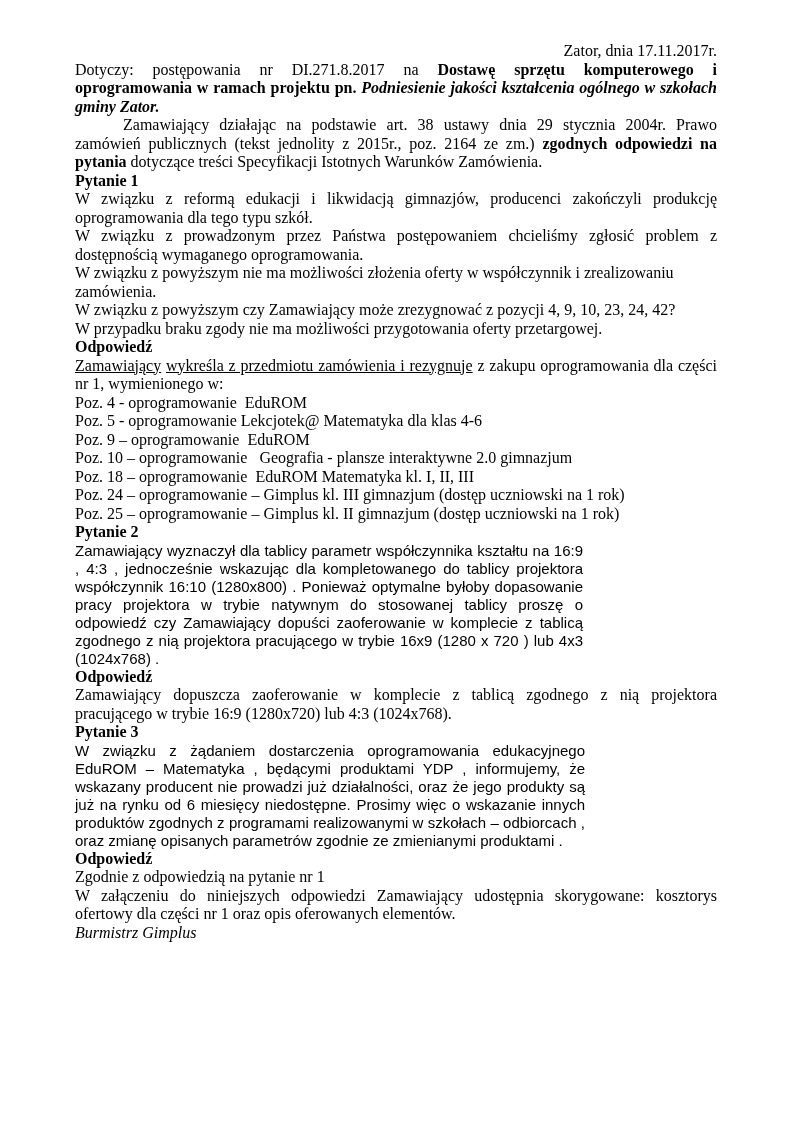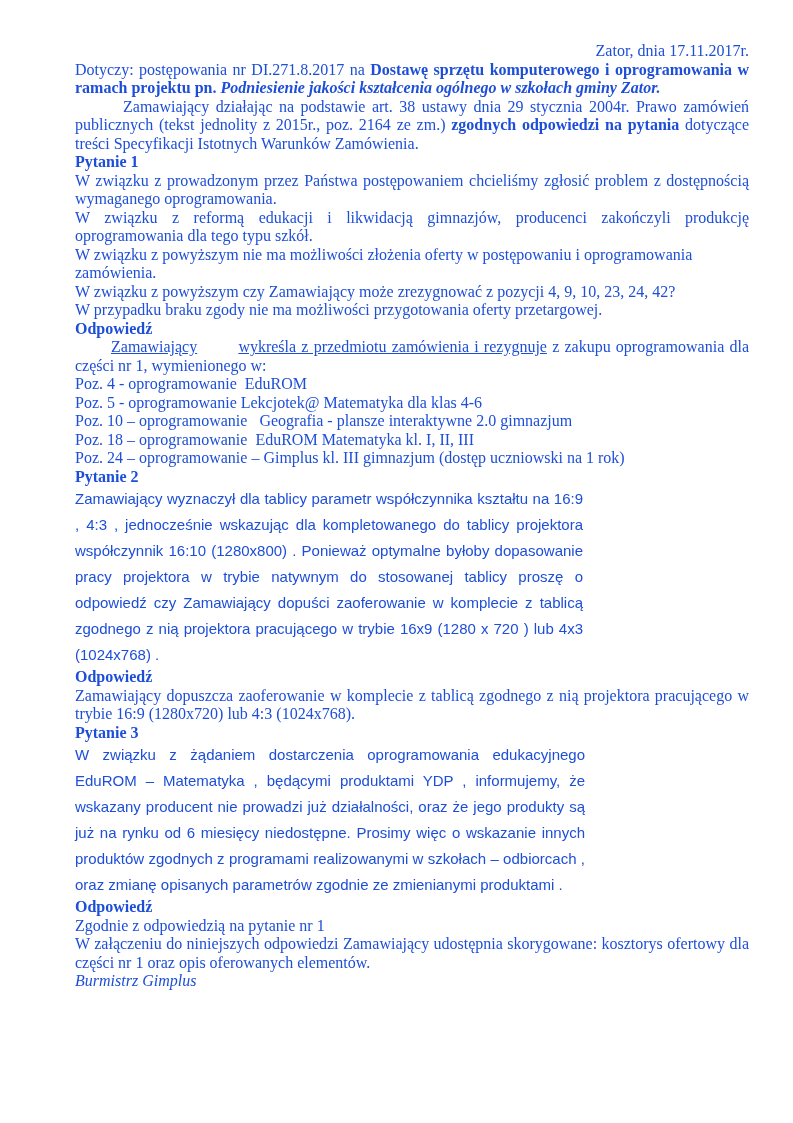--- a/index.html
+++ b/index.html
@@ -2,44 +2,44 @@
 <html><head>
 <meta charset="utf-8">
 <style>
   html, body { margin: 0; padding: 0; background: #ffffff; }
   .page {
     position: relative;
     width: 793px;
     height: 1123px;
     box-sizing: border-box;
     background: #ffffff;
-    color: #1d4ed8;
+    color: #000000;
     font-family: "Liberation Serif", serif;
     font-size: 16px;
     line-height: 18.5px;
-    padding: 42px 44px 0 75px;
+    padding: 42px 76px 0 75px;
     overflow: hidden;
   }
   .page p, .page div { margin: 0; }
   .just { text-align: justify; }
   .date-line { text-align: right; margin-right: 45px; }
   .ref { margin-top: 6px; }
   .subject { margin-top: 23px; font-size: 16px; }
   .intro { margin-top: 31px; text-indent: 48px; }
   .q-head { font-weight: bold; }
   .q-head1 { margin-top: 12px; }
   .a-head { font-weight: bold; }
   .a-head1 { margin-top: 9px; }
-  .u { text-decoration: underline; margin-left: 36px; }
+  .u { text-decoration: underline; }
   .list-item { white-space: pre-wrap; }
   .q-head2 { margin-top: 13px; }
   .sans {
     font-family: "Liberation Sans", sans-serif;
     font-size: 15px;
-    line-height: 26px;
+    line-height: 18px;
   }
   .q2block { margin-top: 2px; margin-left: 9px; width: 508px; }
   .a-head2 { margin-top: 0; }
   .q-head3 { margin-top: 5px; }
   .q3block { margin-top: 1px; width: 510px; }
   .a-head3 { margin-top: 2px; }
   .closing { margin-top: 33px; }
   .sig {
     margin-top: 28px;
     margin-left: 472px;
@@ -54,33 +54,35 @@
 <div class="page">
 
   <div class="date-line">Zator, dnia 17.11.2017r.</div>
 
 
   <p class="subject just"><span>Dotyczy: postępowania nr DI.271.8.2017 na </span><b>Dostawę sprzętu komputerowego i oprogramowania w ramach projektu pn. </b><b><i>Podniesienie jakości kształcenia ogólnego w szkołach gminy Zator.</i></b></p>
 
   <p class="intro just"><span>Zamawiający działając na podstawie art. 38 ustawy dnia 29 stycznia 2004r. Prawo zamówień publicznych (tekst jednolity z 2015r., poz. 2164 ze zm.) </span><b>zgodnych odpowiedzi na pytania</b><span> dotyczące treści Specyfikacji Istotnych Warunków Zamówienia.</span></p>
 
   <div class="q-head q-head1">Pytanie 1</div>
+  <p class="just">W związku z reformą edukacji i likwidacją gimnazjów, producenci zakończyli produkcję oprogramowania dla tego typu szkół.</p>
   <p class="just">W związku z prowadzonym przez Państwa postępowaniem chcieliśmy zgłosić problem z dostępnością wymaganego oprogramowania.</p>
-  <p class="just">W związku z reformą edukacji i likwidacją gimnazjów, producenci zakończyli produkcję oprogramowania dla tego typu szkół.</p>
-  <p>W związku z powyższym nie ma możliwości złożenia oferty w postępowaniu i oprogramowania zamówienia.</p>
+  <p>W związku z powyższym nie ma możliwości złożenia oferty w współczynnik i zrealizowaniu zamówienia.</p>
   <p>W związku z powyższym czy Zamawiający może zrezygnować z pozycji 4, 9, 10, 23, 24, 42?</p>
   <p>W przypadku braku zgody nie ma możliwości przygotowania oferty przetargowej.</p>
 
   <div class="a-head a-head1">Odpowiedź</div>
   <p class="just"><span class="u">Zamawiający</span> <span class="u">wykreśla z przedmiotu zamówienia i rezygnuje</span><span> z zakupu oprogramowania dla części nr 1, wymienionego w:</span></p>
   <div class="list-item">Poz. 4 - oprogramowanie  EduROM</div>
   <div class="list-item">Poz. 5 - oprogramowanie Lekcjotek@ Matematyka dla klas 4-6</div>
+  <div class="list-item">Poz. 9 – oprogramowanie  EduROM</div>
   <div class="list-item">Poz. 10 – oprogramowanie   Geografia - plansze interaktywne 2.0 gimnazjum</div>
   <div class="list-item">Poz. 18 – oprogramowanie  EduROM Matematyka kl. I, II, III</div>
   <div class="list-item">Poz. 24 – oprogramowanie – Gimplus kl. III gimnazjum (dostęp uczniowski na 1 rok)</div>
+  <div class="list-item">Poz. 25 – oprogramowanie – Gimplus kl. II gimnazjum (dostęp uczniowski na 1 rok)</div>
 
   <div class="q-head q-head2">Pytanie 2</div>
   <p class="sans q2block just">Zamawiający wyznaczył dla tablicy parametr współczynnika kształtu na 16:9 , 4:3 , jednocześnie wskazując dla kompletowanego do tablicy projektora współczynnik 16:10 (1280x800) . Ponieważ optymalne byłoby dopasowanie pracy projektora w trybie natywnym do stosowanej tablicy proszę o odpowiedź czy Zamawiający dopuści  zaoferowanie w komplecie z tablicą zgodnego z nią projektora pracującego w trybie 16x9 (1280 x 720 ) lub 4x3 (1024x768) .</p>
 
   <div class="a-head a-head2">Odpowiedź</div>
   <p class="just">Zamawiający dopuszcza zaoferowanie w komplecie z tablicą zgodnego z nią projektora pracującego w trybie 16:9 (1280x720) lub 4:3 (1024x768).</p>
 
   <div class="q-head q-head3">Pytanie 3</div>
   <p class="sans q3block just">W związku z żądaniem dostarczenia oprogramowania edukacyjnego EduROM – Matematyka , będącymi produktami YDP , informujemy, że wskazany producent nie prowadzi już działalności, oraz że jego produkty są już na rynku od 6 miesięcy niedostępne. Prosimy więc o wskazanie innych produktów zgodnych z programami realizowanymi w szkołach – odbiorcach , oraz zmianę opisanych parametrów zgodnie ze zmienianymi produktami .</p>
 

